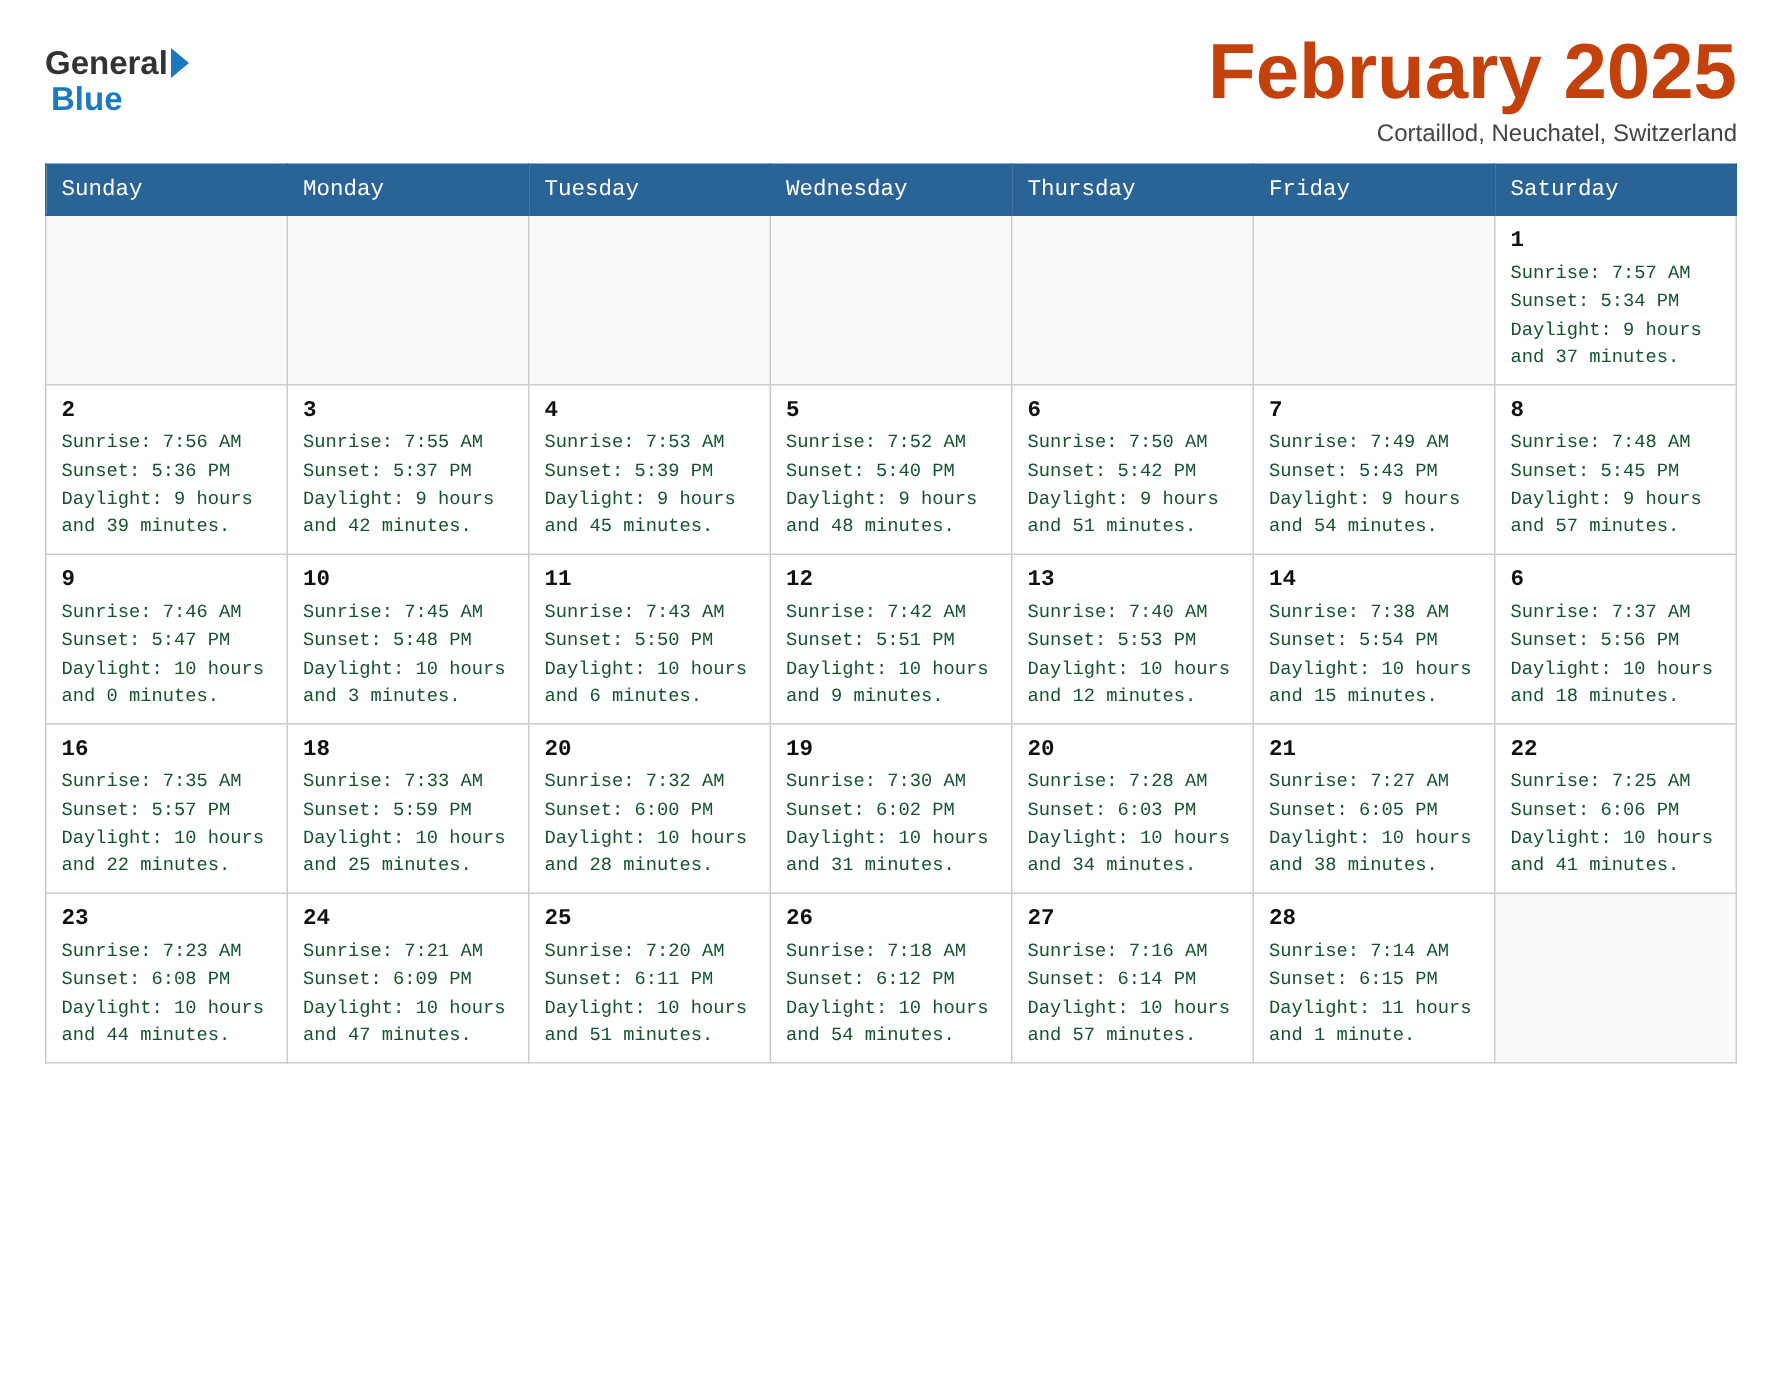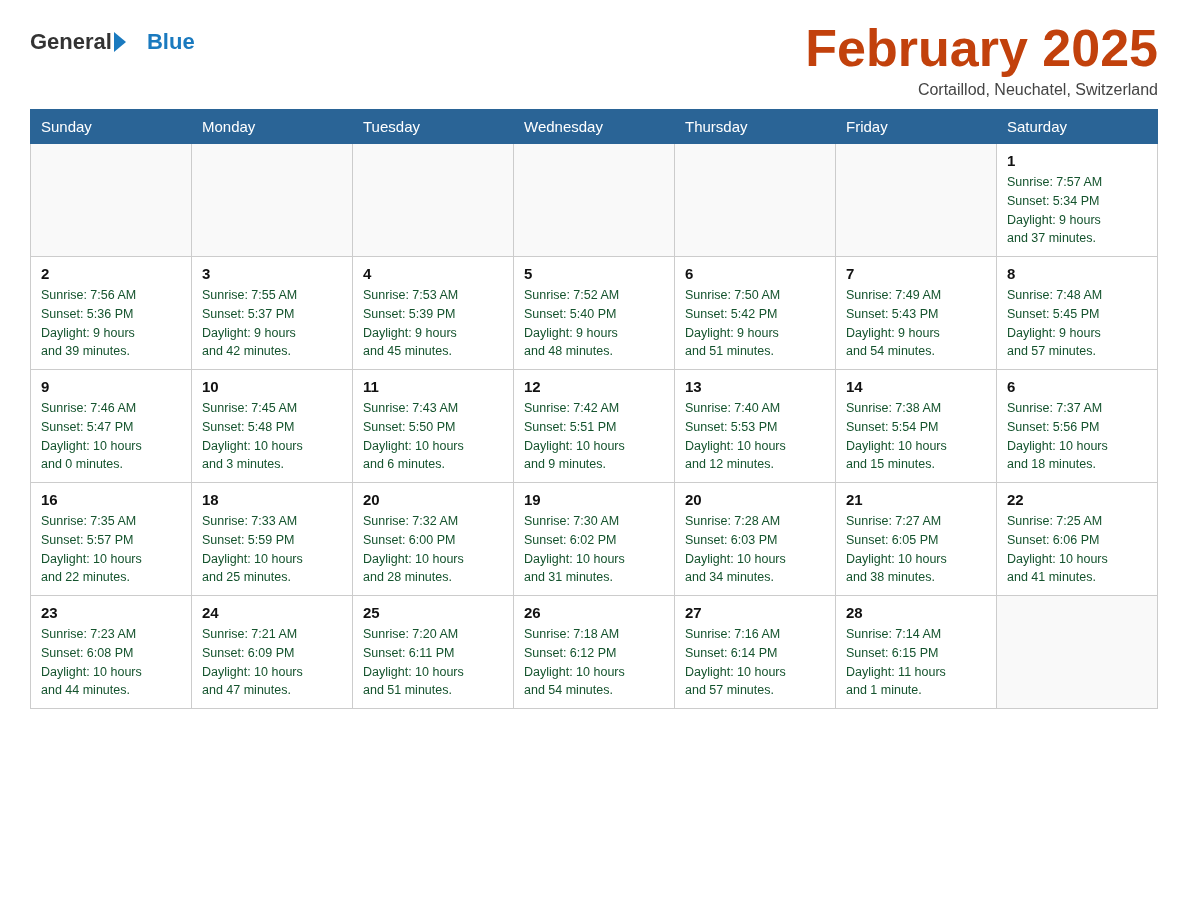--- a/index.html
+++ b/index.html
@@ -48,20 +48,21 @@
     }
     .location {
       font-size: 16px;
       color: #444;
       margin-top: 4px;
     }
     .calendar {
       width: 100%;
       border-collapse: collapse;
       margin-top: 10px;
+      font-family: Liberation Mono, monospace;
     }
     .calendar th {
       background: #2a6496;
       color: #fff;
       font-size: 15px;
       font-weight: normal;
       padding: 8px 10px;
       text-align: left;
       border: 1px solid #2a6496;
     }
@@ -88,21 +89,21 @@
       font-size: 12.5px;
       color: #14532d;
       line-height: 1.5;
     }
   </style>
 </head>
 <body>
 
 <div class="header">
   <div class="logo">
-    <div style="display:flex;flex-direction:row;line-height:1.1;gap:13px;">
+    <div style="display:flex;flex-direction:column;line-height:1.1;">
       <div style="display:flex;align-items:center;">
         <span class="logo-text">General</span>
         <span class="logo-arrow"></span>
       </div>
       <div style="display:flex;align-items:center;margin-left:4px;">
         <span class="logo-text" style="color:#1a7abf;">Blue</span>
       </div>
     </div>
   </div>
   <div class="title-block">

